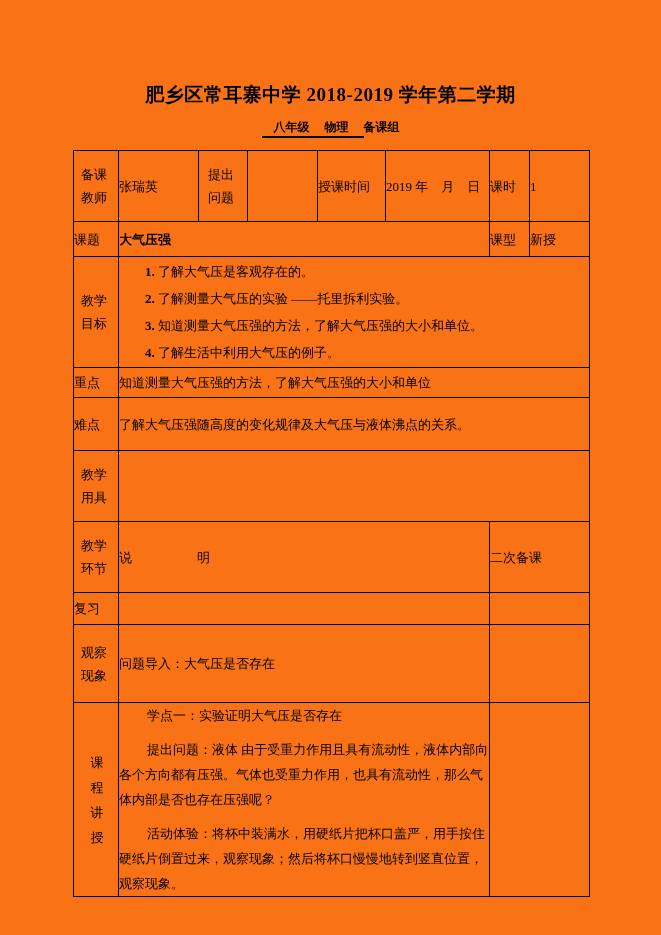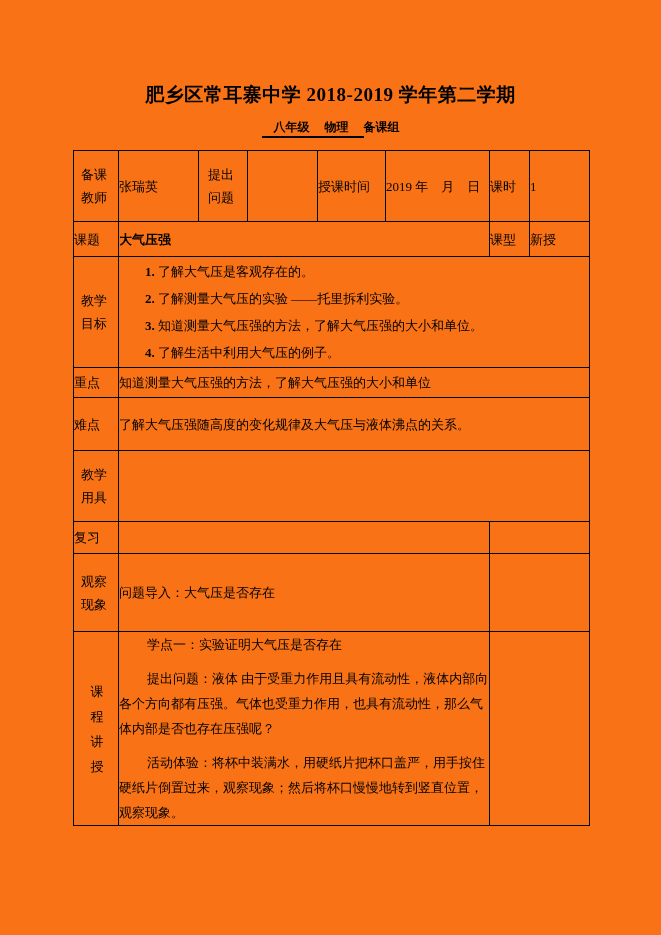--- a/index.html
+++ b/index.html
@@ -169,20 +169,27 @@
       <td colspan="7" class="difficulty-cell">了解大气压强随高度的变化规律及大气压与液体沸点的关系。</td>
     </tr>
 
     <tr style="height:51px">
       <td class="center">
         <div class="lbl2">教学用具</div>
       </td>
       <td colspan="7"></td>
     </tr>
 
+    <tr style="height:53px">
+      <td class="center">
+        <div class="lbl2">教学环节</div>
+      </td>
+      <td colspan="5" class="center pre">说　　　　　明</td>
+      <td colspan="2" class="center">二次备课</td>
+    </tr>
 
     <tr style="height:32px">
       <td class="center">复习</td>
       <td colspan="5"></td>
       <td colspan="2"></td>
     </tr>
 
     <tr style="height:78px">
       <td class="center">
         <div class="lbl2">观察现象</div>

